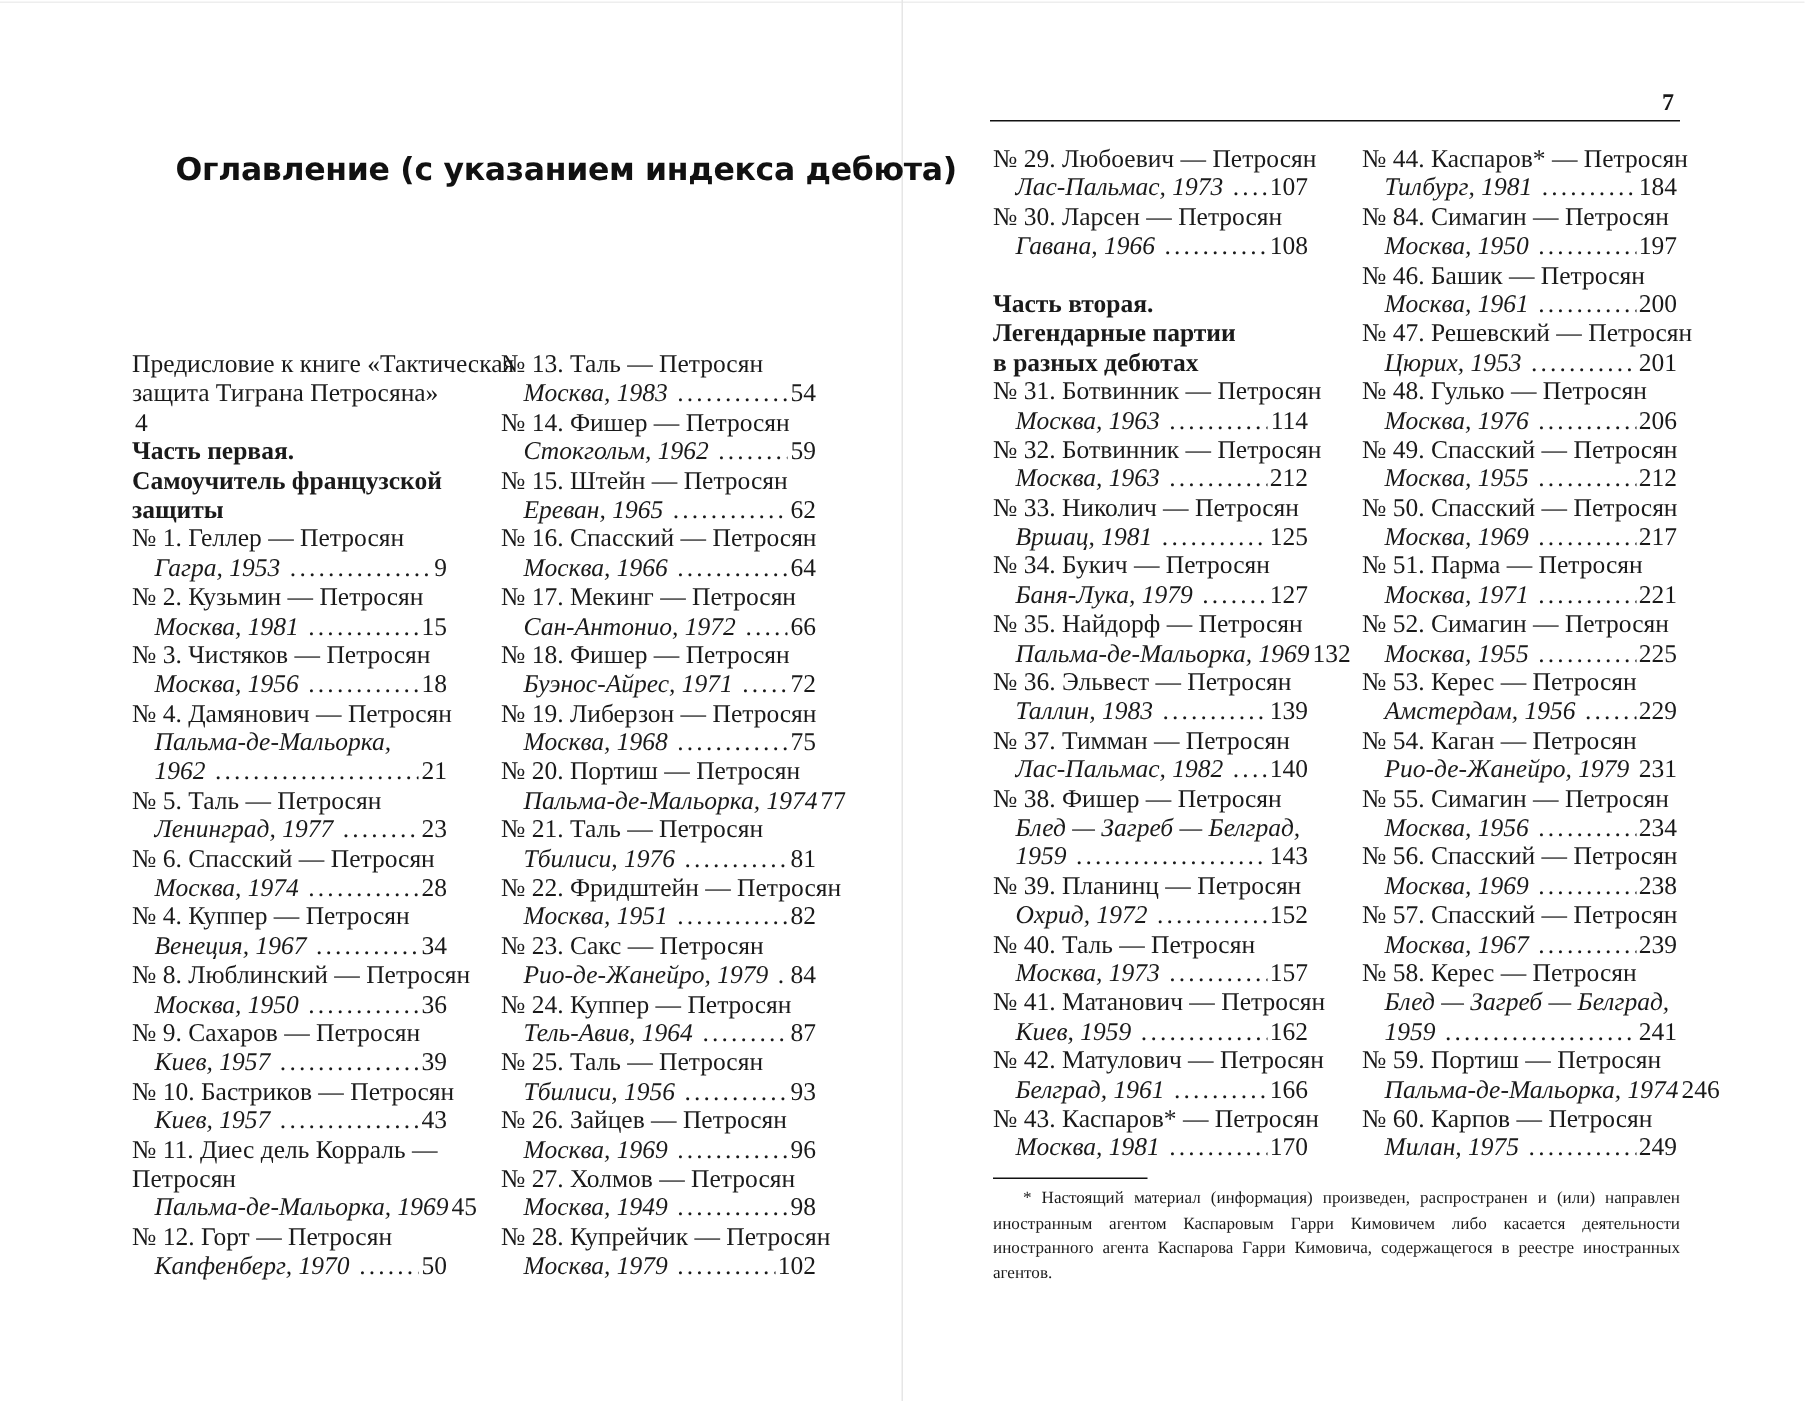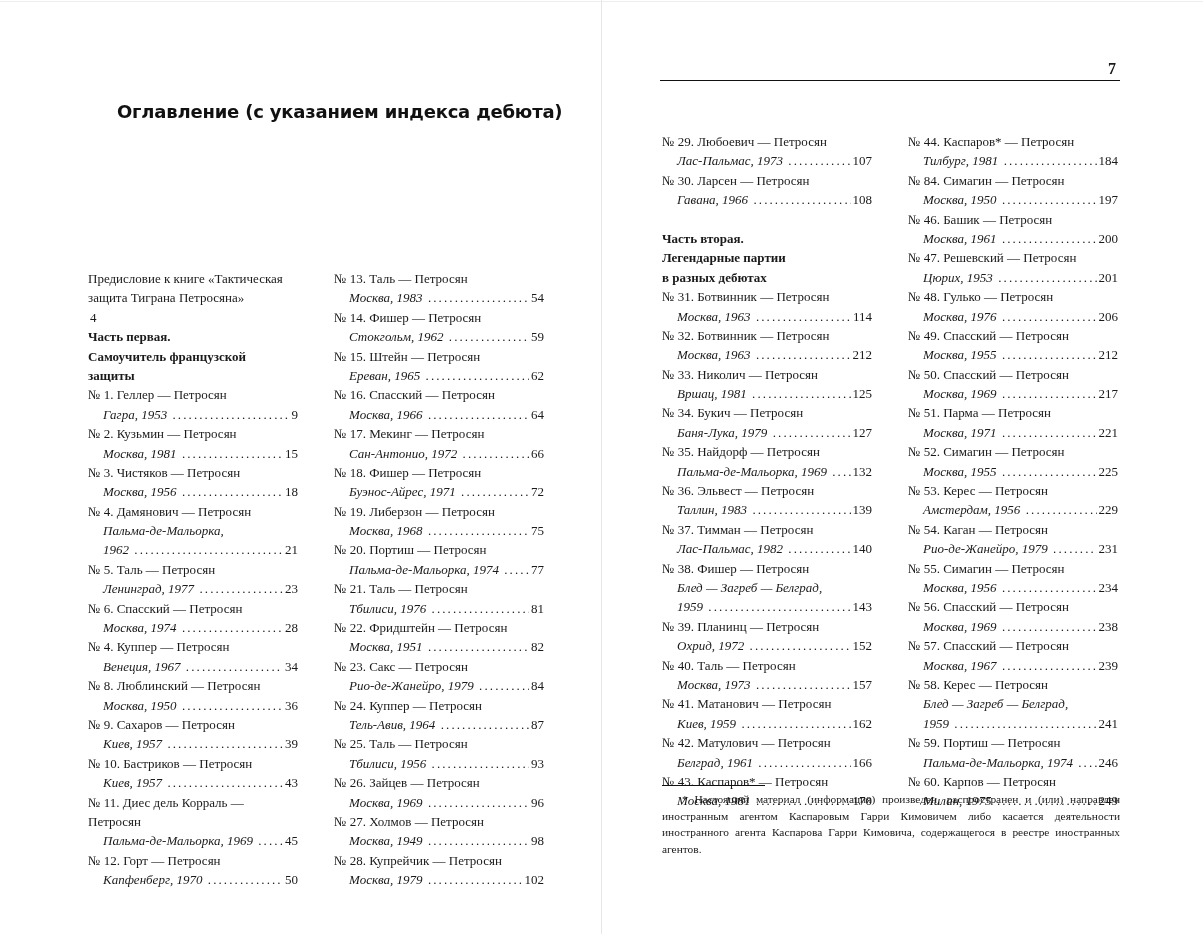--- a/index.html
+++ b/index.html
@@ -2,28 +2,28 @@
 <html><head>
 <meta charset="utf-8">
 <style>
   html, body { margin:0; padding:0; background:#ffffff; }
   body { width:1203px; height:934px; position:relative; overflow:hidden; color:#1a1a1a;
          font-family:"Liberation Serif", "DejaVu Serif", serif; }
   .divider { position:absolute; left:601px; top:0; width:1px; height:934px; background:#e6e6e6; }
   .topline { position:absolute; left:0; top:1px; width:1203px; height:1px; background:#eeeeee; }
 
   .toc-title { position:absolute; left:117px; top:101px; font-family:"DejaVu Sans", sans-serif;
-               font-weight:bold; font-size:18px; letter-spacing:-0.2px; color:#111; }
+               font-weight:bold; font-size:21px; letter-spacing:-0.2px; color:#111; }
 
   .running-head { position:absolute; left:660px; top:58px; width:460px; height:22px;
                   border-bottom:1.5px solid #111; }
   .running-head .rh-title { position:absolute; left:70px; top:0; font-style:italic; font-size:14.5px; letter-spacing:0.3px; }
   .running-head .rh-page { position:absolute; right:4px; top:2px; font-weight:bold; font-size:16px; }
 
-  .col { position:absolute; width:210px; font-size:13px; line-height:19.4px;margin-top:36px; }
+  .col { position:absolute; width:210px; font-size:17px; line-height:19.4px; }
   .col .line { white-space:nowrap; height:19.4px; }
   .col .sub { padding-left:15px; display:flex; font-style:italic; }
   .col .sub .loc { flex:0 0 auto; }
   .col .sub .dots { flex:1 1 auto; overflow:hidden; white-space:nowrap; letter-spacing:2.1px; font-style:normal; }
   .col .sub .pg { flex:0 0 auto; font-style:normal; padding-left:2px; }
   .col .head { font-weight:bold; }
   .col .gap { height:19.4px; }
   .col .plain { display:flex;flex-direction:column; }
   .col .plain .dots { flex:1 1 auto; overflow:hidden; white-space:nowrap; letter-spacing:2.1px; }
   .col .plain .pg { flex:0 0 auto; padding-left:2px; }

